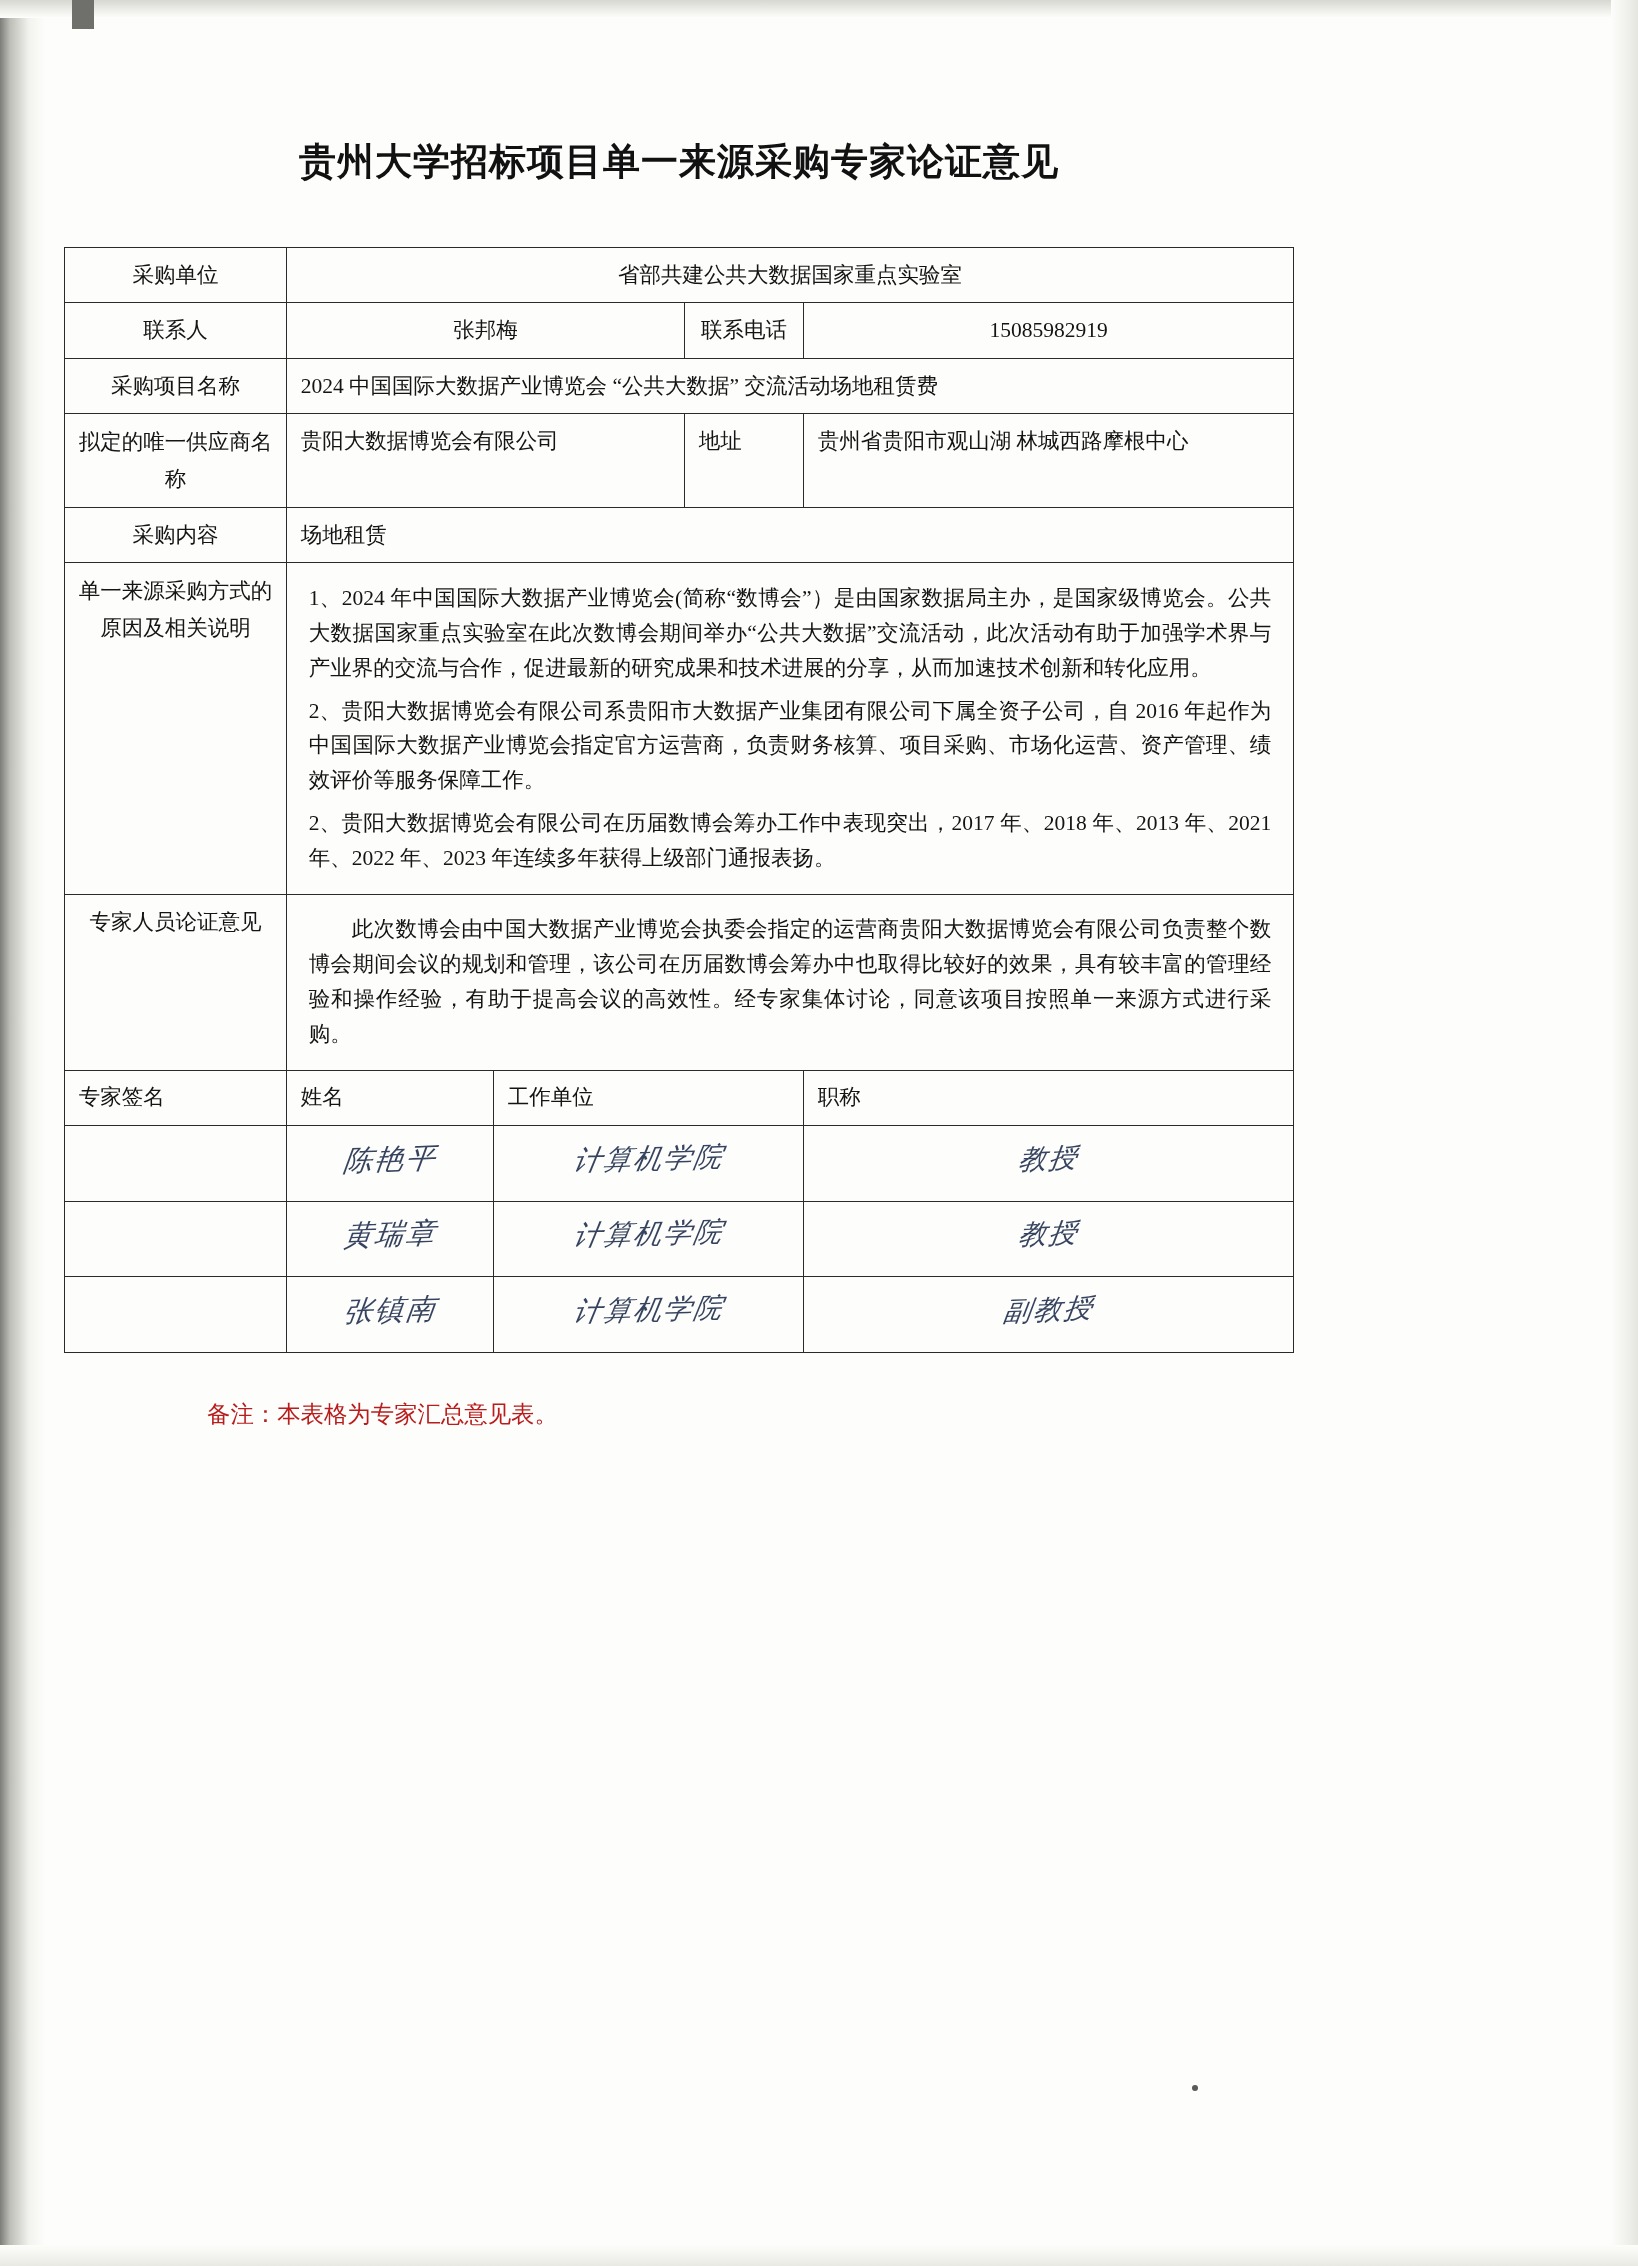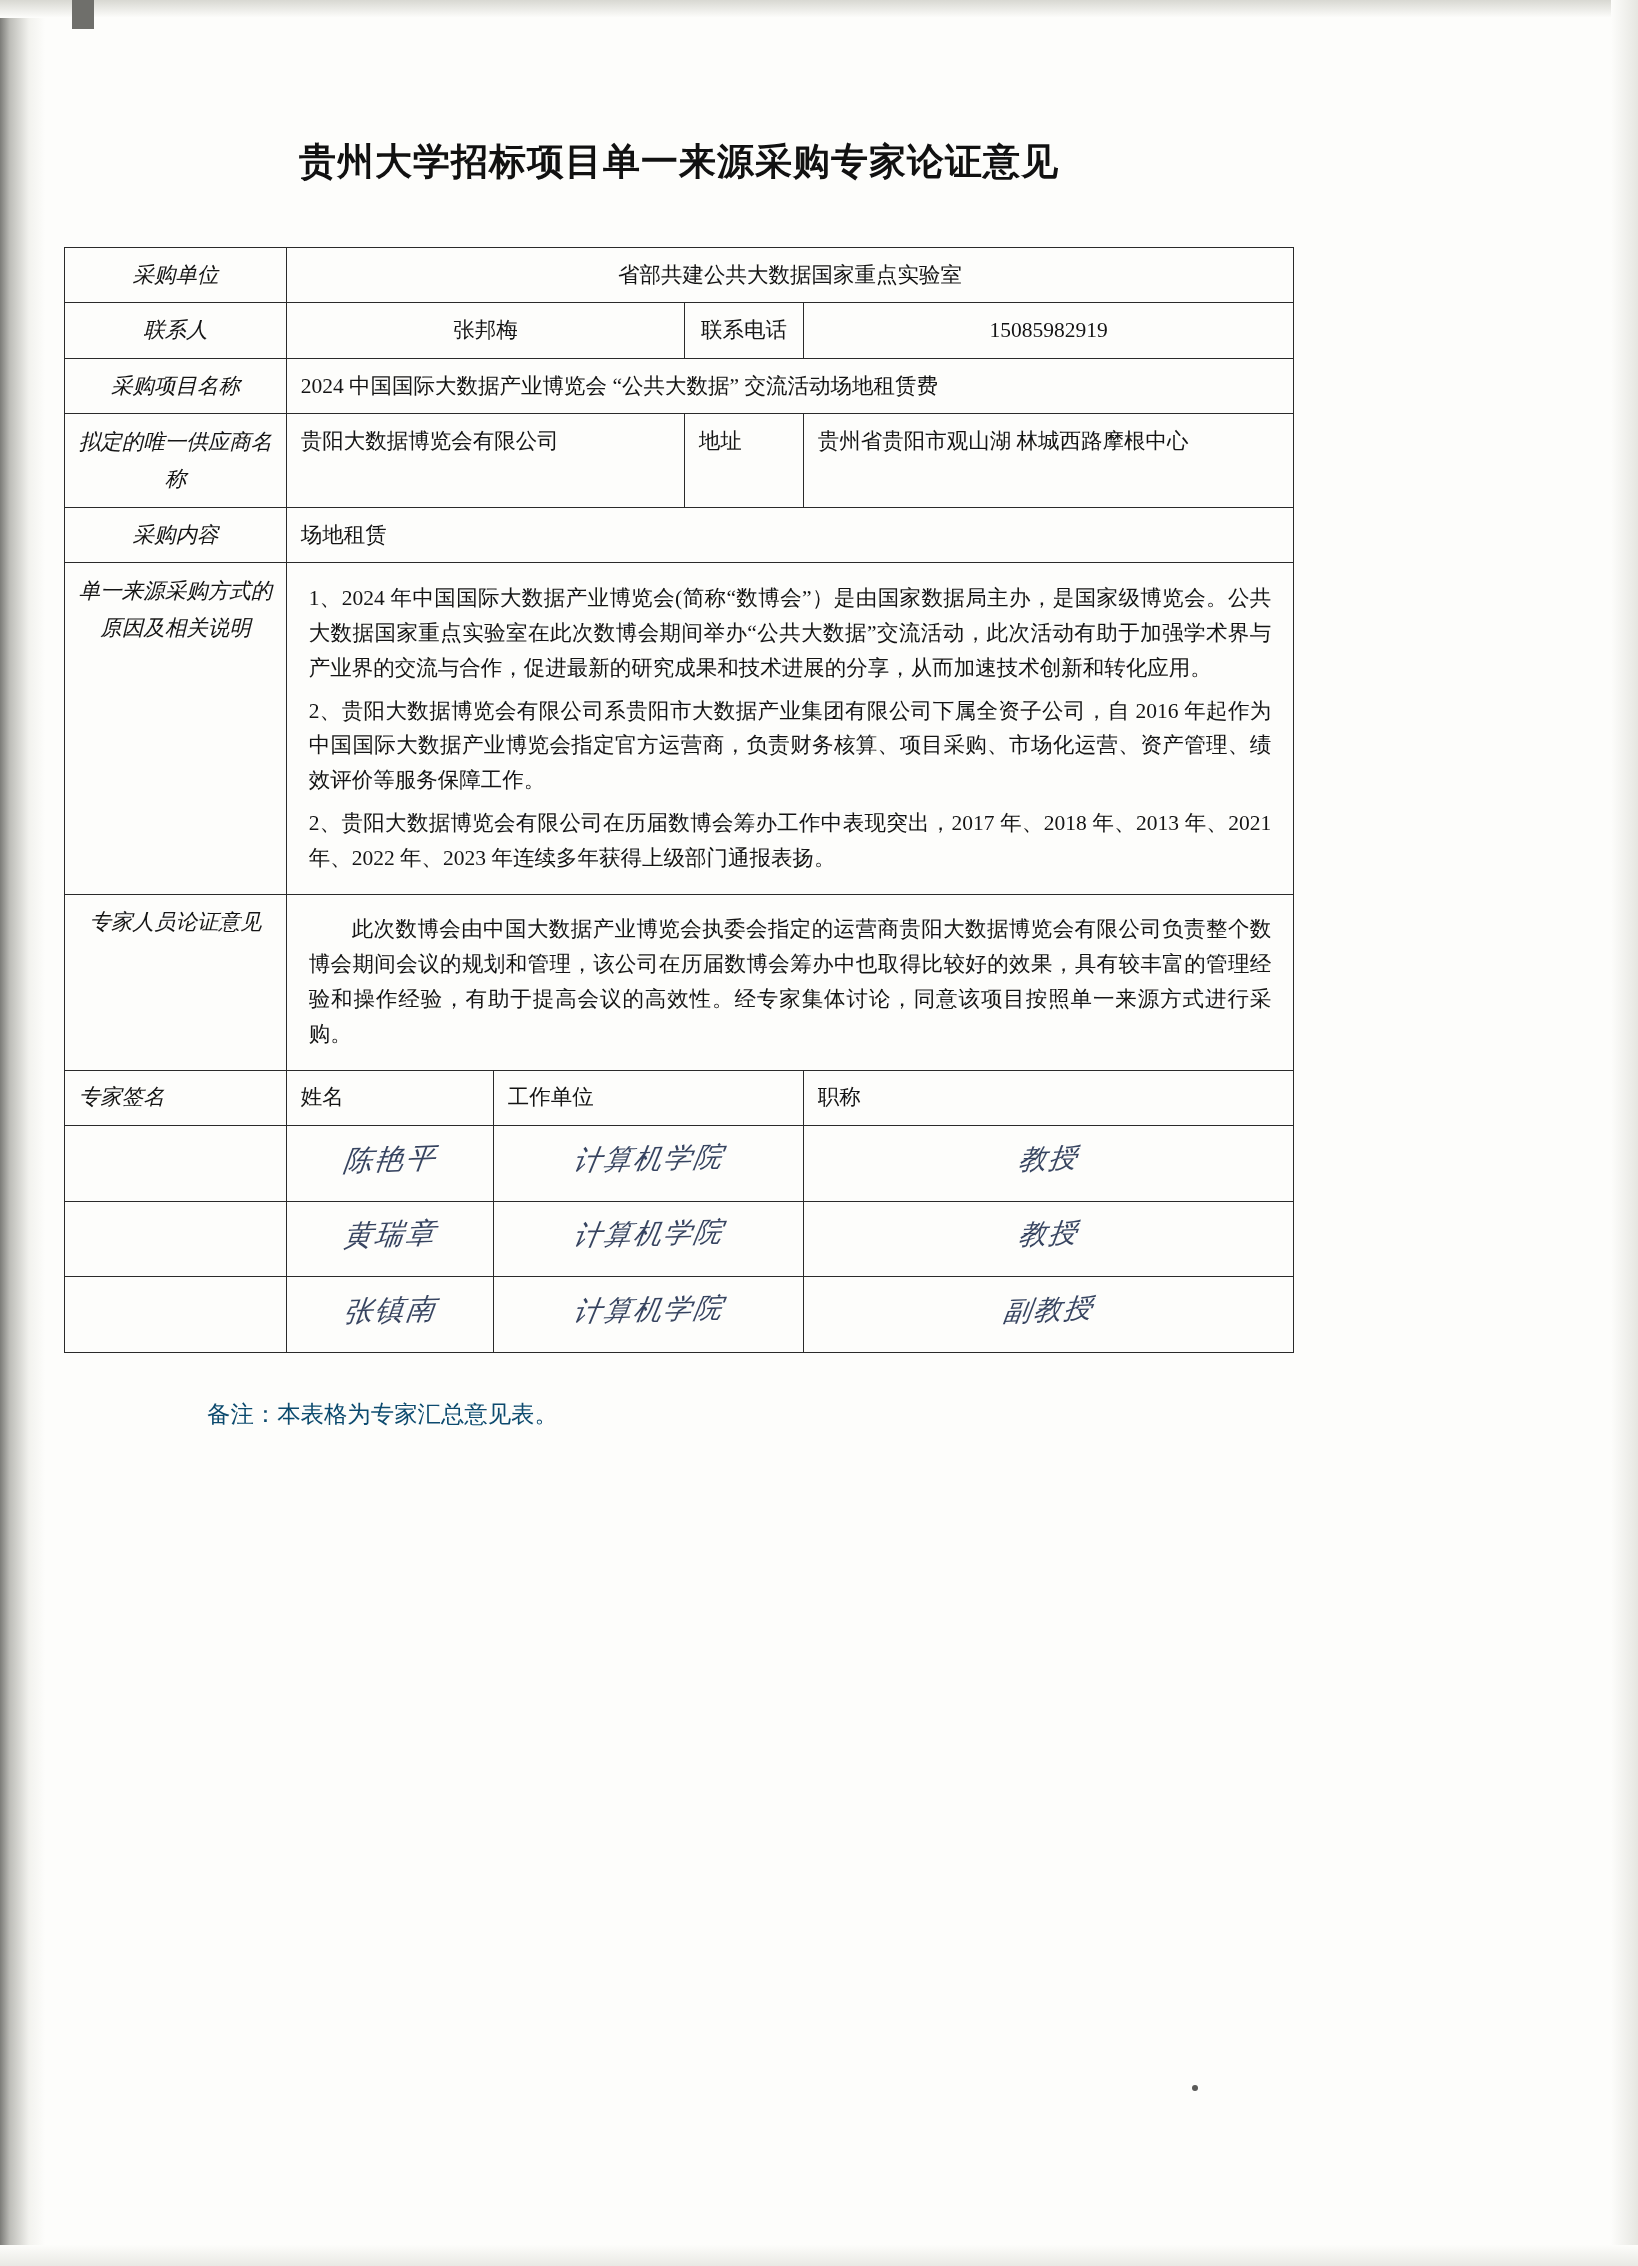--- a/index.html
+++ b/index.html
@@ -79,21 +79,20 @@
     font-size: 21.5px;
     line-height: 1.62;
     vertical-align: top;
     color: #141414;
   }
   td.label {
     text-align: center;
     vertical-align: middle;
     white-space: nowrap;
     font-size: 22.4px;
-    font-style: italic;
   }
   td.label.two-line {
     white-space: normal;
     line-height: 1.7;
   }
   td.center {
     text-align: center;
     vertical-align: middle;
   }
   td.mid {
@@ -144,21 +143,21 @@
   .handwrite.title-h {
     font-size: 28px;
     transform: skewX(-10deg) rotate(-2.6deg);
   }
   .tall {
     height: 72px;
   }
   .note {
     margin: 45px 0 0 207px;
     font-size: 23.4px;
-    color: #0c4a6e;
+    color: #b91c1c;
   }
   .stray-dot {
     position: absolute;
     left: 1192px;
     top: 2085px;
     width: 5.9px;
     height: 5.9px;
     background: #5a5a58;
     border-radius: 50%;
   }

